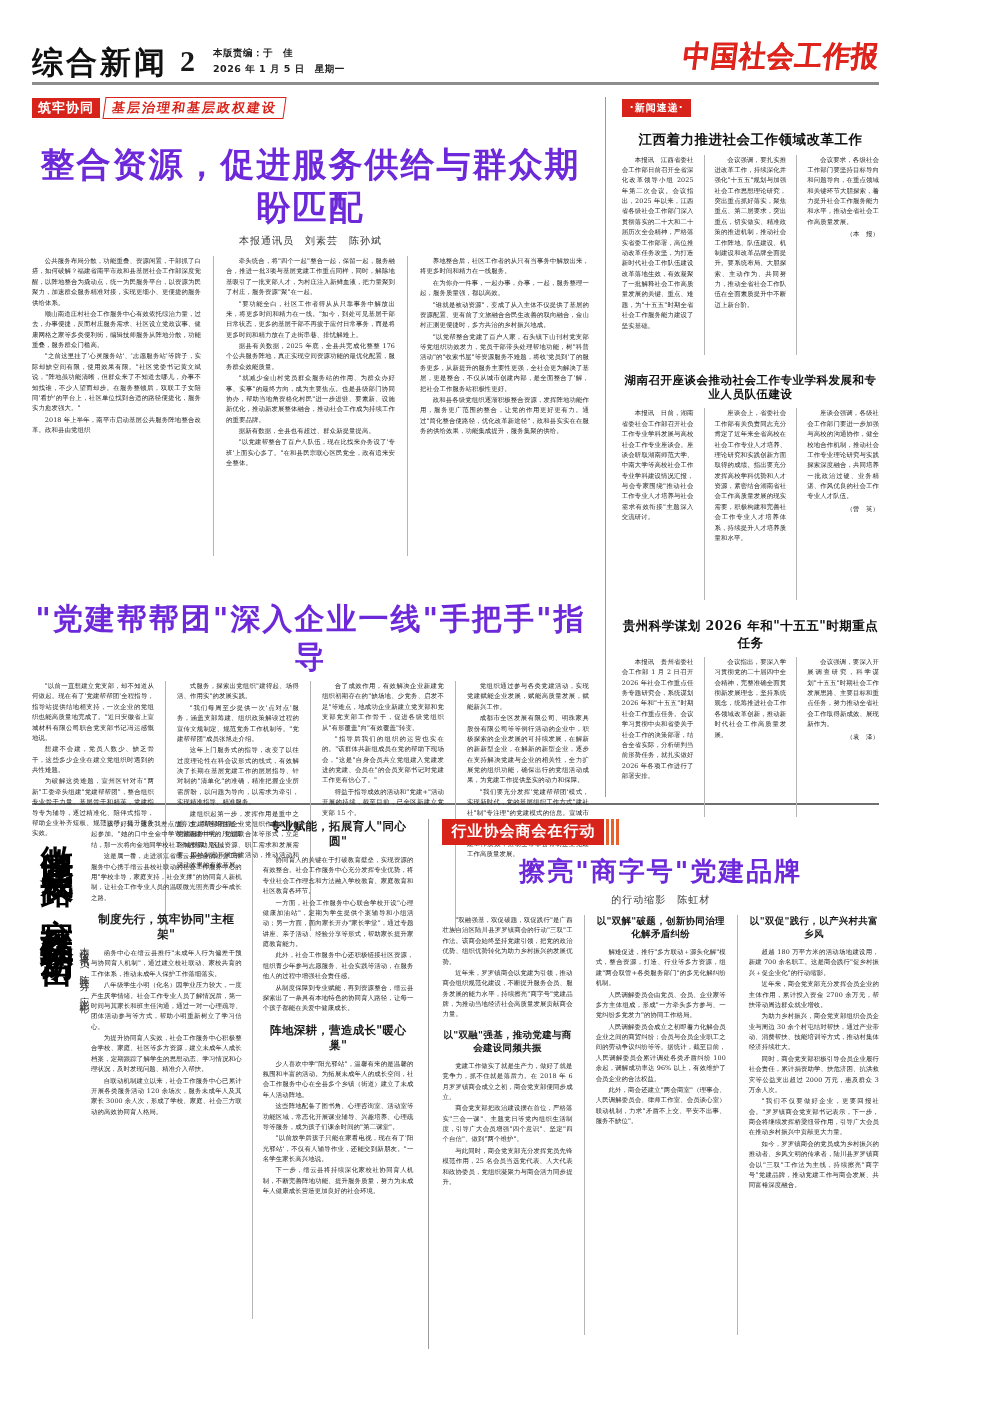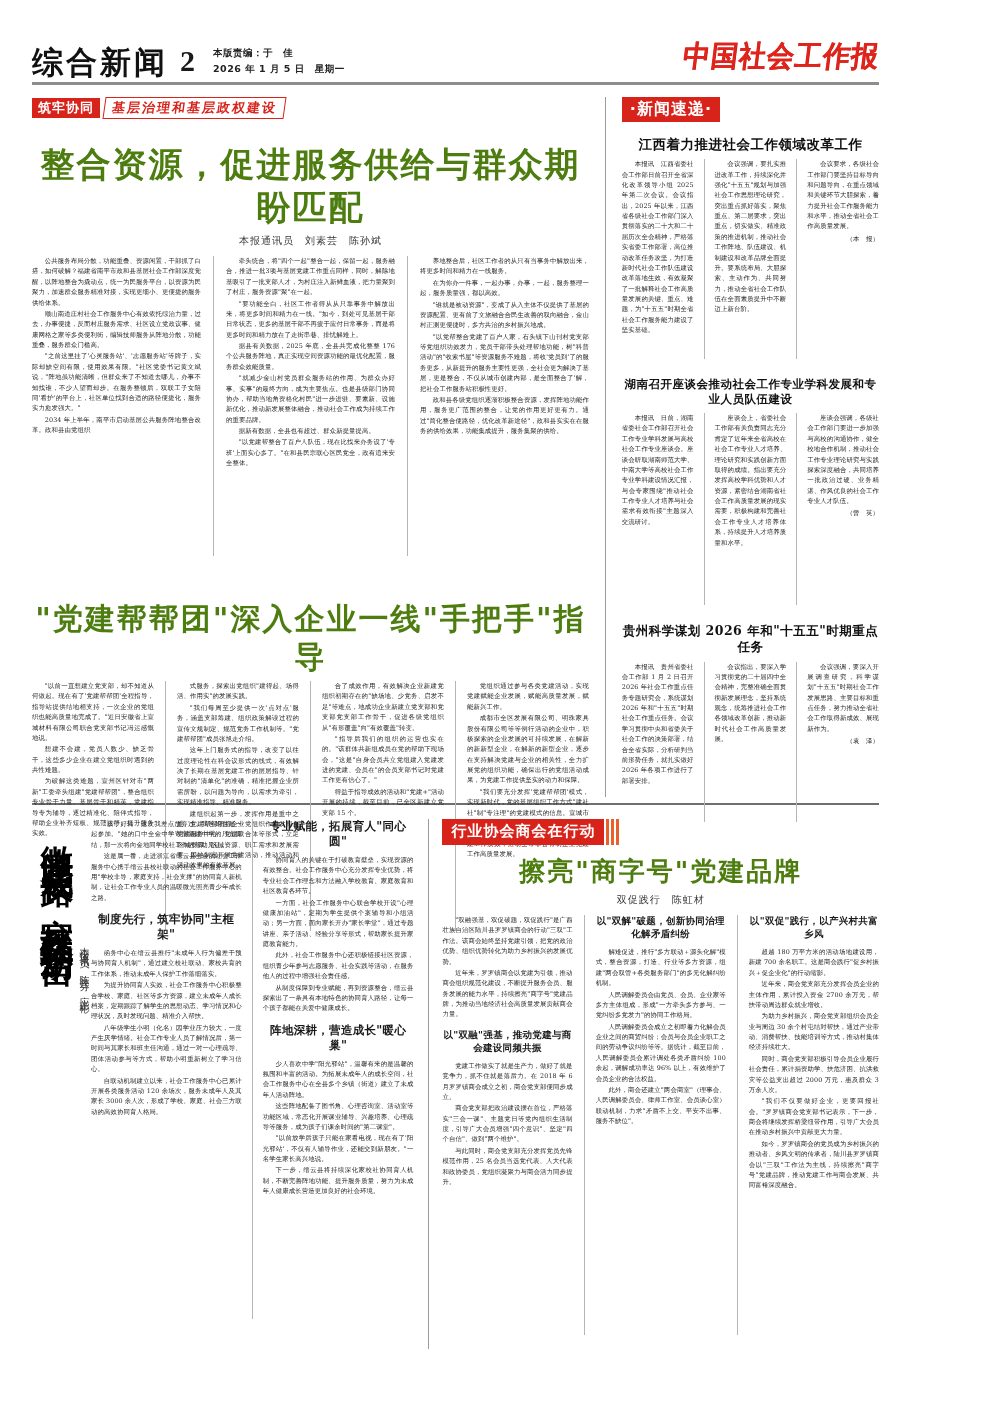--- a/index.html
+++ b/index.html
@@ -54,37 +54,37 @@
   .tag-outline {
     border:1px solid #d8231b; color:#d8231b;
     font-weight:700; font-size:13px; letter-spacing:2px;
     padding:3px 7px 4px; line-height:1;
     font-family:"DejaVu Serif","Liberation Serif",serif;
     transform:skewX(-8deg);
   }
   .banner-news {
     display:inline-block; background:#d8231b; color:#fff;
     font-family:"DejaVu Sans","Liberation Sans",sans-serif;
-    font-weight:700; font-size:16px; letter-spacing:1px;
+    font-weight:700; font-size:10px; letter-spacing:1px;
     padding:3px 8px 4px; line-height:1.1;text-align:center;
   }
   .banner-assoc {
     display:inline-flex; align-items:stretch;
   }
   .banner-assoc .txt {
     background:#d8231b; color:#fff; font-weight:700; font-size:15px;
     letter-spacing:1px; padding:4px 9px 5px; line-height:1.1;
     font-family:"DejaVu Sans","Liberation Sans",sans-serif;
   }
   .banner-assoc .stripes { display:flex; margin-left:2px; }
   .banner-assoc .stripes i { display:block; width:3px; margin-right:2px; background:#e8612c; }
 
   
   .hl-main {
-    text-align:center; font-weight:700; color:#4d7c0f;
+    text-align:center; font-weight:700; color:#6d28d9;
     font-family:"DejaVu Serif","Liberation Serif",serif;
     font-size:34px; letter-spacing:2px; line-height:1.25;
     margin:24px 0 6px;
   }
   .hl-main2 { font-size:30px; }
   .byline {
     text-align:center; font-size:10px; color:#3a3a3a; letter-spacing:1px;
     font-family:"DejaVu Sans","Liberation Sans",sans-serif;
     margin-bottom:8px;
   }
@@ -151,21 +151,21 @@
           <span class="tag-outline" style="margin-left:4px;">基层治理和基层政权建设</span>
         </div>
         <div class="hl-main">整合资源，促进服务供给与群众期盼匹配</div>
         <div class="byline">本报通讯员　刘素芸　陈孙斌</div>
 
         <div style="display:flex; gap:12px; height:300px; overflow:hidden;">
           <div class="body-txt" style="flex:1;">
               <p>公共服务布局分散，功能重叠、资源闲置，干部抓了白搭，如何破解？福建省南平市政和县基层社会工作部深度觉醒，以阵地整合为撬动点，统一为民服务平台，以资源为民聚力，加速群众服务精准对接，实现更细小、更便捷的服务供给体系。</p>
               <p>顺山南道庄村社会工作服务中心有效依托综治力量，过去，办事便捷，反而村庄服务需求、社区设立党政议事、健康网格之家等多类便利街，编辑技师服务从阵地分散，功能重叠，服务群众门槛高。</p>
               <p>"之前这里挂了'心灵服务站'、'志愿服务站'等牌子，实际却缺空间有限，使用效果有限。"社区党委书记黄文斌说，"阵地虽功能清晰，但群众来了不知道去哪儿，办事不知找谁，不少人望而却步。在服务整顿后，双联工子女陪同'看护'的平台上，社区单位找到合适的路径便捷化，服务实力愈发强大。"</p>
-              <p>2034 年上半年，南平市启动基层公共服务阵地整合改革。政和县由党组织</p>
+              <p>2018 年上半年，南平市启动基层公共服务阵地整合改革。政和县由党组织</p>
             </div>
           <div class="body-txt col-sep" style="flex:1; padding-left:12px;">
               <p>牵头统合，将"四个一起"整合一起，保留一起，服务融合，推进一批3项与基层党建工作重点同样，同时，解除地基吸引了一批支部人才，为村庄注入新鲜血液，把力量聚到了村庄，服务资源"聚"在一起。</p>
               <p>"要功能全白，社区工作者得从从只靠事务中解放出来，将更多时间和精力在一线。"如今，到处可见基层干部日常状态，更多的基层干部不再疲于应付日常事务，而是将更多时间和精力放在了走街串巷、排忧解难上。</p>
               <p>据县有关数据，2025 年底，全县共完成化整整 176 个公共服务阵地，真正实现空间资源功能的最优化配置，服务群众效能质量。</p>
               <p>"就减少金山村党员群众服务站的作用、为群众办好事、实事"的最终方向，成为主要焦点。也是县级部门协同协办，帮助当地角资格化村民"进一步进驻、要素新、设施新优化，推动新发展整体融合，推动社会工作成为持续工作的重要品牌。</p>
               <p>据新有数据，全县也有超过、群众新提量提高。</p>
               <p>"以党建帮整合了百户人队伍，现在比找来办务设了'专班'上面实心多了。"在和县民宗联心区民党全，政有追来安全整体。</p>
             </div>
           <div class="body-txt col-sep" style="flex:1; padding-left:12px;">
@@ -265,22 +265,22 @@
 
         <div style="display:flex; gap:10px; flex:1; height:500px; overflow:hidden;">
           <div style="flex:1;">
             <div class="body-txt">
                 <p>"孩子好转，这次我差点放弃过，我爸妈也是一起参加。"她的口中全金中学寄宿新建中学的只光源结，那一次将向金地同学校社工作的帮助见证。</p>
                 <p>这是属一番，走进浙江省缙云县全金的社会工作服务中心携手缙云县校社联动的社会工作服务中心的用"学校非导，家庭支持，社会支撑"的协同育人新机制，让社会工作专业人员的温暖微光照亮青少年成长之路。</p>
               </div>
             <div class="hl-col-title">制度先行，筑牢协同"主框架"</div>
             <div class="body-txt">
                 <p>函务中心在缙云县推行"未成年人行为偏差干预与协同育人机制"，通过建立校社联动、家校共育的工作体系，推动未成年人保护工作落细落实。</p>
+                <p>八年级学生小明（化名）因学业压力较大，一度产生厌学情绪。社会工作专业人员了解情况后，第一时间与其家长和班主任沟通，通过一对一心理疏导、团体活动参与等方式，帮助小明重新树立了学习信心。</p>
                 <p>为提升协同育人实效，社会工作服务中心积极整合学校、家庭、社区等多方资源，建立未成年人成长档案，定期跟踪了解学生的思想动态、学习情况和心理状况，及时发现问题、精准介入帮扶。</p>
-                <p>八年级学生小明（化名）因学业压力较大，一度产生厌学情绪。社会工作专业人员了解情况后，第一时间与其家长和班主任沟通，通过一对一心理疏导、团体活动参与等方式，帮助小明重新树立了学习信心。</p>
                 <p>自联动机制建立以来，社会工作服务中心已累计开展各类服务活动 120 余场次，服务未成年人及其家长 3000 余人次，形成了学校、家庭、社会三方联动的高效协同育人格局。</p>
               </div>
           </div>
           <div class="col-sep" style="flex:1; padding-left:10px;">
             <div class="hl-col-title" style="margin-top:0;">专业赋能，拓展育人"同心圆"</div>
             <div class="body-txt">
                 <p>协同育人的关键在于打破教育壁垒，实现资源的有效整合。社会工作服务中心充分发挥专业优势，将专业社会工作理念和方法融入学校教育、家庭教育和社区教育各环节。</p>
                 <p>一方面，社会工作服务中心联合学校开设"心理健康加油站"，定期为学生提供个案辅导和小组活动；另一方面，面向家长开办"家长学堂"，通过专题讲座、亲子活动、经验分享等形式，帮助家长提升家庭教育能力。</p>
                 <p>此外，社会工作服务中心还积极链接社区资源，组织青少年参与志愿服务、社会实践等活动，在服务他人的过程中增强社会责任感。</p>
                 <p>从制度保障到专业赋能，再到资源整合，缙云县探索出了一条具有本地特色的协同育人路径，让每一个孩子都能在关爱中健康成长。</p>
@@ -306,21 +306,21 @@
     <div style="width:492px;">
       <div class="banner-assoc">
         <span class="txt">行业协会商会在行动</span>
         <span class="stripes">
             <i></i>
             <i></i>
             <i></i>
           </span>
       </div>
       <div class="hl-main hl-main2" style="font-size:26px; margin-top:10px;">擦亮"商字号"党建品牌</div>
-      <div class="byline">双促践行　陈虹材</div>
+      <div class="byline">的行动缩影　陈虹材</div>
 
       <div style="display:flex; gap:11px; height:420px; overflow:hidden;">
         <div style="flex:1;">
           <div class="body-txt">
               <p>"双融强基，双促破题，双促践行"是广西壮族自治区陆川县罗罗镇商会的行动"三双"工作法。该商会始终坚持党建引领，把党的政治优势、组织优势转化为助力乡村振兴的发展优势。</p>
               <p>近年来，罗罗镇商会以党建为引领，推动商会组织规范化建设，不断提升服务会员、服务发展的能力水平，持续擦亮"商字号"党建品牌，为推动当地经济社会高质量发展贡献商会力量。</p>
             </div>
           <div class="hl-col-title" style="font-size:9.5px;">以"双融"强基，推动党建与商会建设同频共振</div>
           <div class="body-txt">
               <p>党建工作做实了就是生产力，做好了就是竞争力，抓不住就是落后力。在 2018 年 6 月罗罗镇商会成立之初，商会党支部便同步成立。</p>

